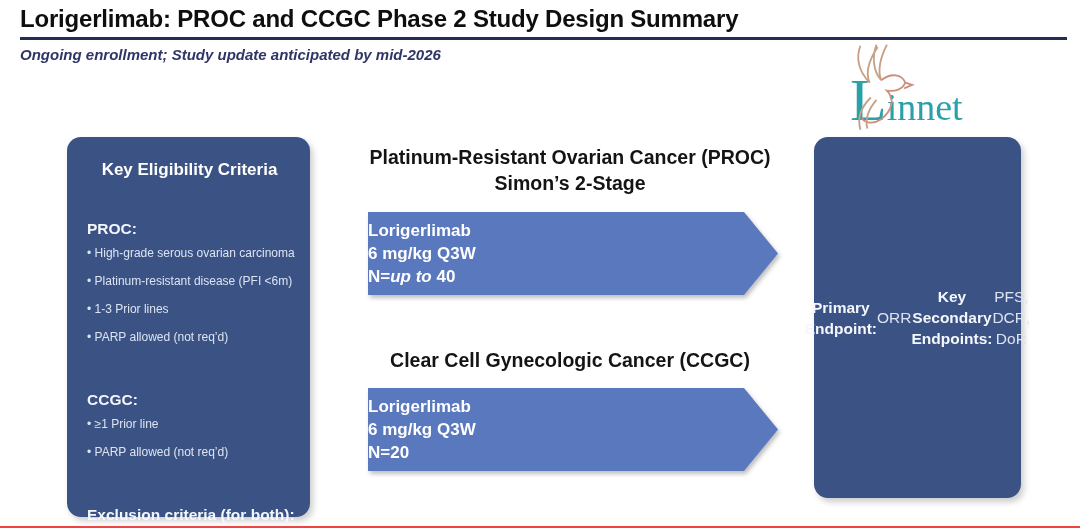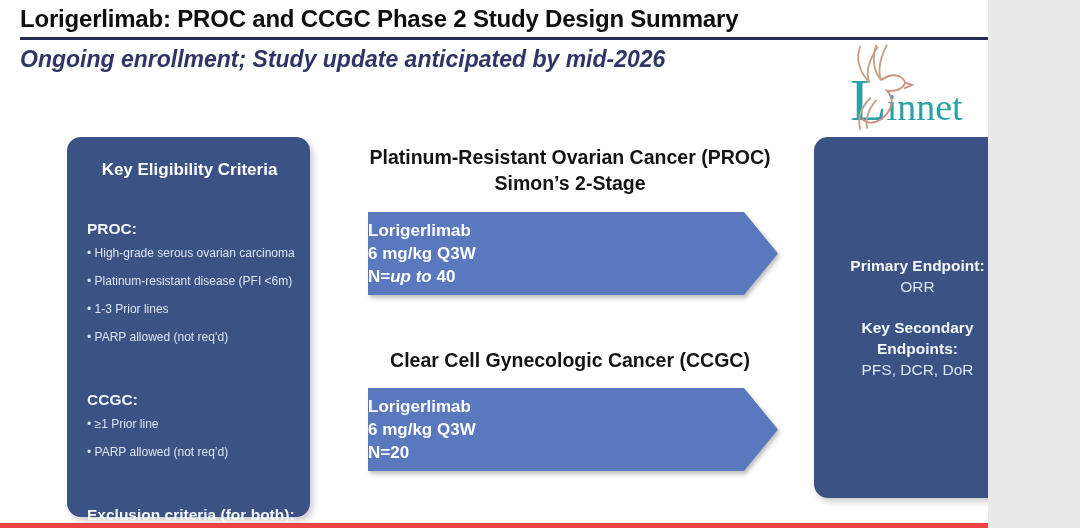--- a/index.html
+++ b/index.html
@@ -7,35 +7,35 @@
     --arrow_blue:#5A78BE;
     --subtitle_navy:#2F3566;
     --rule_navy:#252D52;
     --logo_teal:#2AA0A8;
     --box_text:#DDE4F1;
     --box_label:#F4F7FC;
   }
   *{margin:0;padding:0;box-sizing:border-box;}
   html,body{background:#e9e9e9;}
   .slide{
-    position:relative;width:988px;height:528px;background:#ffffff;
+    position:relative;width:1080px;height:528px;background:#ffffff;
     font-family:"Liberation Sans",sans-serif;overflow:hidden;
-    border-bottom:5px solid #ef4444;
+    border-bottom:2px solid #ef4444;
   }
   
   .title{
     position:absolute;left:20px;top:5px;font-size:24px;font-weight:bold;
     color:#0e0e0e;letter-spacing:-0.2px;white-space:nowrap;
   }
   .rule{
     position:absolute;left:20px;top:37px;width:1047px;height:3px;
     background:var(--rule_navy,#252D52);
   }
   .subtitle{
-    position:absolute;left:20px;top:46px;font-size:23px;font-style:italic;
+    position:absolute;left:20px;top:46px;font-size:15px;font-style:italic;
     font-weight:600;color:var(--subtitle_navy,#2F3566);white-space:nowrap;
   }
   
   .logo{position:absolute;left:842px;top:40px;width:165px;height:95px;}
   .logo-bird{position:absolute;left:2px;top:0;width:72px;height:92px;z-index:2;}
   .logo-text{
     display:block;position:absolute;left:8px;top:30px;z-index:1;
     font-family:"Liberation Serif",serif;font-size:38px;line-height:60px;
     color:var(--logo_teal,#2AA0A8);
   }
@@ -75,21 +75,21 @@
     width:100%;height:100%;background:var(--arrow_blue,#5A78BE);
     clip-path:polygon(0 0,91.7% 0,100% 50%,91.7% 100%,0 100%);
     display:flex;flex-direction:column;justify-content:center;
     color:#ffffff;font-size:17px;font-weight:bold;line-height:23px;
     padding-right:30px;
   }
   .arrow-shape .nline i{font-style:italic;margin-top:28px;}
   
   .endpoints-box{
     left:814px;top:137px;width:207px;height:361px;
-    display:flex;flex-direction:column;align-items:center;justify-content:center;
+    display:flex;align-items:center;justify-content:center;
     text-align:center;font-size:15.5px;line-height:21px;padding:0 18px;
   }
   .ep-label{font-weight:bold;color:var(--box_label,#F4F7FC);}
   .ep-gap{height:20px;}
 </style>
 </head>
 <body>
 
 <div class="slide">
 

